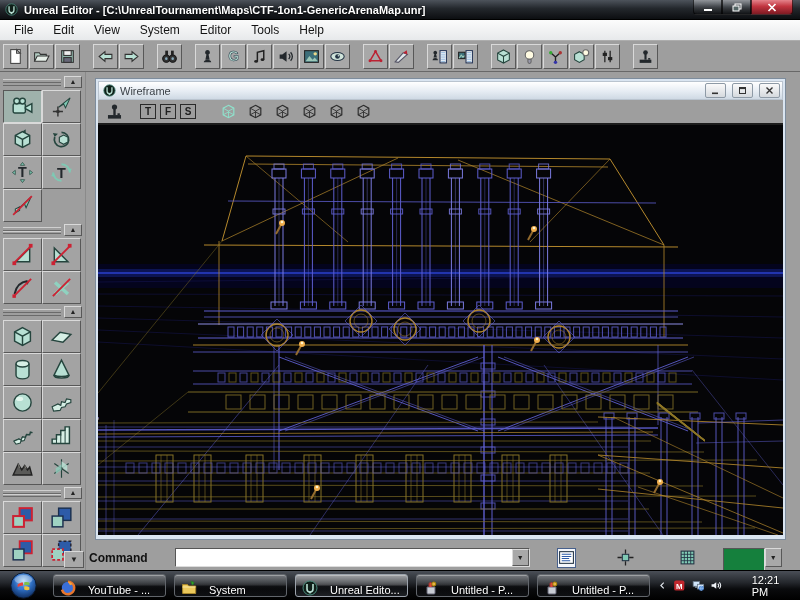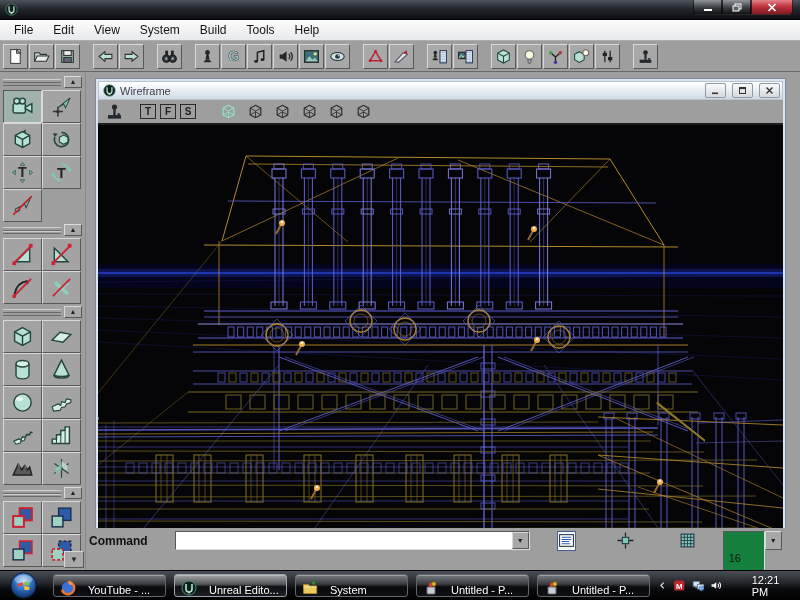--- a/index.html
+++ b/index.html
@@ -71,21 +71,21 @@
   .tfs-btn{width:20px;height:17px;display:flex;align-items:center;justify-content:center;}
   .tfs-letter{border:1px solid #2a2a2a;padding:0 4px;font-size:10px;font-weight:bold;color:#202020;line-height:13px;}
   .vp-modes{display:flex;gap:3px;margin-left:14px;}
   .vp-cube{width:24px;height:20px;display:flex;align-items:center;justify-content:center;color:#2d2d2d;}
   .vp-cube.selected{color:#8fe2cc;}
   .vp-cube svg{width:17px;height:17px;}
   .viewport{width:685px;height:410px;background:#000;}
   .viewport svg{width:100%;height:100%;display:block;}
 
   
-  .commandbar{position:absolute;left:86px;top:528px;width:714px;height:25px;background:#9e9e9e;
+  .commandbar{position:absolute;left:86px;top:545px;width:714px;height:25px;background:#9e9e9e;
     display:flex;align-items:center;gap:27px;padding:0 6px 0 3px;}
   .cmd-label{font-size:12px;font-weight:bold;color:#101010;}
   .combo{display:flex;height:19px;border:1px solid;border-color:#565656 #dcdcdc #dcdcdc #565656;background:#fff;}
   .combo input{border:none;outline:none;width:336px;font-size:11px;padding:0 3px;background:#fff;}
   .drop{width:17px;background:#a8a8a8;border:1px solid;border-color:#d9d9d9 #585858 #585858 #d9d9d9;
     font-size:7px;color:#222;display:flex;align-items:center;justify-content:center;}
   .cmd-ic{width:20px;height:20px;display:flex;align-items:center;justify-content:center;}
   .cmd-ic .icon{width:17px;height:17px;}
   .cmd-ic.boxed{background:#f4f6fa;border:1px solid #47608c;}
   .size-combo{display:flex;height:19px;}
@@ -113,20 +113,21 @@
 <body>
 
 <div class="titlebar">
   <span class="icon app-icon">
       <svg viewBox="0 0 16 16">
         <circle cx="8" cy="8" r="7" fill="#0f1f19" stroke="#4a8a7c"></circle>
         <path d="M5 4v5a3 3 0 0 0 6 0V4" fill="none" stroke="#b8e0d4" stroke-width="1.6"></path>
         <path d="M8 14l1.6-2.2H6.4z" fill="#b8e0d4"></path>
       </svg>
     </span>
+  <span class="title-text">Unreal Editor - [C:\UnrealTournament\Maps\CTF-1on1-GenericArenaMap.unr]</span>
 </div>
 <div class="win-controls">
   <div class="wc">
       <svg viewBox="0 0 10 9">
         <rect x="1" y="6" width="8" height="2" fill="#fff"></rect>
       </svg>
     </div>
   <div class="wc">
       <svg viewBox="0 0 10 9">
         <rect x="3" y="1" width="6" height="5" fill="none" stroke="#fff"></rect>
@@ -138,21 +139,21 @@
         <path d="M1.5 1L8.5 8M8.5 1L1.5 8" stroke="#fff" stroke-width="1.7"></path>
       </svg>
     </div>
 </div>
 
 <div class="menubar">
     <span class="menu-item">File</span>
     <span class="menu-item">Edit</span>
     <span class="menu-item">View</span>
     <span class="menu-item">System</span>
-    <span class="menu-item">Build</span>
+    <span class="menu-item">Editor</span>
     <span class="menu-item">Tools</span>
     <span class="menu-item">Help</span>
   </div>
 
 <div class="toolbar">
     <div class="tb-group">
       <button class="tb-btn">
         <span class="icon">
           <svg viewBox="0 0 16 16">
             <rect x="3.5" y="1.5" width="9" height="13" fill="#fff" stroke="#444"></rect>
@@ -1230,39 +1231,39 @@
       <div class="task-btn">
         <span class="icon">
           <svg viewBox="0 0 16 16">
             <circle cx="8" cy="8" r="6.2" fill="#3a6fd8"></circle>
             <path d="M8 1.8a6.2 6.2 0 1 1-6 7.8" fill="none" stroke="#e8762d" stroke-width="2.6"></path>
             <path d="M8 1.8c2 0 3.5 1 4.5 2.5l-2.5 1z" fill="#f4a33d"></path>
           </svg>
         </span>
         <span class="task-label">YouTube - ...</span>
       </div>
+      <div class="task-btn">
+        <span class="icon">
+          <svg viewBox="0 0 16 16">
+            <path d="M1.5 4.5h5l1.2 1.5h7v7.5h-13z" fill="#ecc95c" stroke="#a8862a"></path>
+            <path d="M1.5 7h13" stroke="#f8e8a8"></path>
+            <path d="M10 1.5l3 1-1.5 2.5z" fill="#4a3" stroke="#282"></path>
+          </svg>
+        </span>
+        <span class="task-label">System</span>
+      </div>
       <div class="task-btn active">
         <span class="icon">
           <svg viewBox="0 0 16 16">
             <circle cx="8" cy="8" r="7" fill="#0f1f19" stroke="#4a8a7c"></circle>
             <path d="M5 4v5a3 3 0 0 0 6 0V4" fill="none" stroke="#b8e0d4" stroke-width="1.6"></path>
             <path d="M8 14l1.6-2.2H6.4z" fill="#b8e0d4"></path>
           </svg>
         </span>
         <span class="task-label">Unreal Edito...</span>
-      </div>
-      <div class="task-btn">
-        <span class="icon">
-          <svg viewBox="0 0 16 16">
-            <path d="M1.5 4.5h5l1.2 1.5h7v7.5h-13z" fill="#ecc95c" stroke="#a8862a"></path>
-            <path d="M1.5 7h13" stroke="#f8e8a8"></path>
-            <path d="M10 1.5l3 1-1.5 2.5z" fill="#4a3" stroke="#282"></path>
-          </svg>
-        </span>
-        <span class="task-label">System</span>
       </div>
       <div class="task-btn">
         <span class="icon">
           <svg viewBox="0 0 16 16">
             <path d="M4 7h8v6a1 1 0 0 1-1 1H5a1 1 0 0 1-1-1z" fill="#c8ccd4" stroke="#667"></path>
             <path d="M6 7V3.5L7.5 2 9 3.5V7" fill="#d84a3a" stroke="#933"></path>
             <circle cx="10.8" cy="4" r="2" fill="#e8b24a" stroke="#a80"></circle>
           </svg>
         </span>
         <span class="task-label">Untitled - P...</span>

